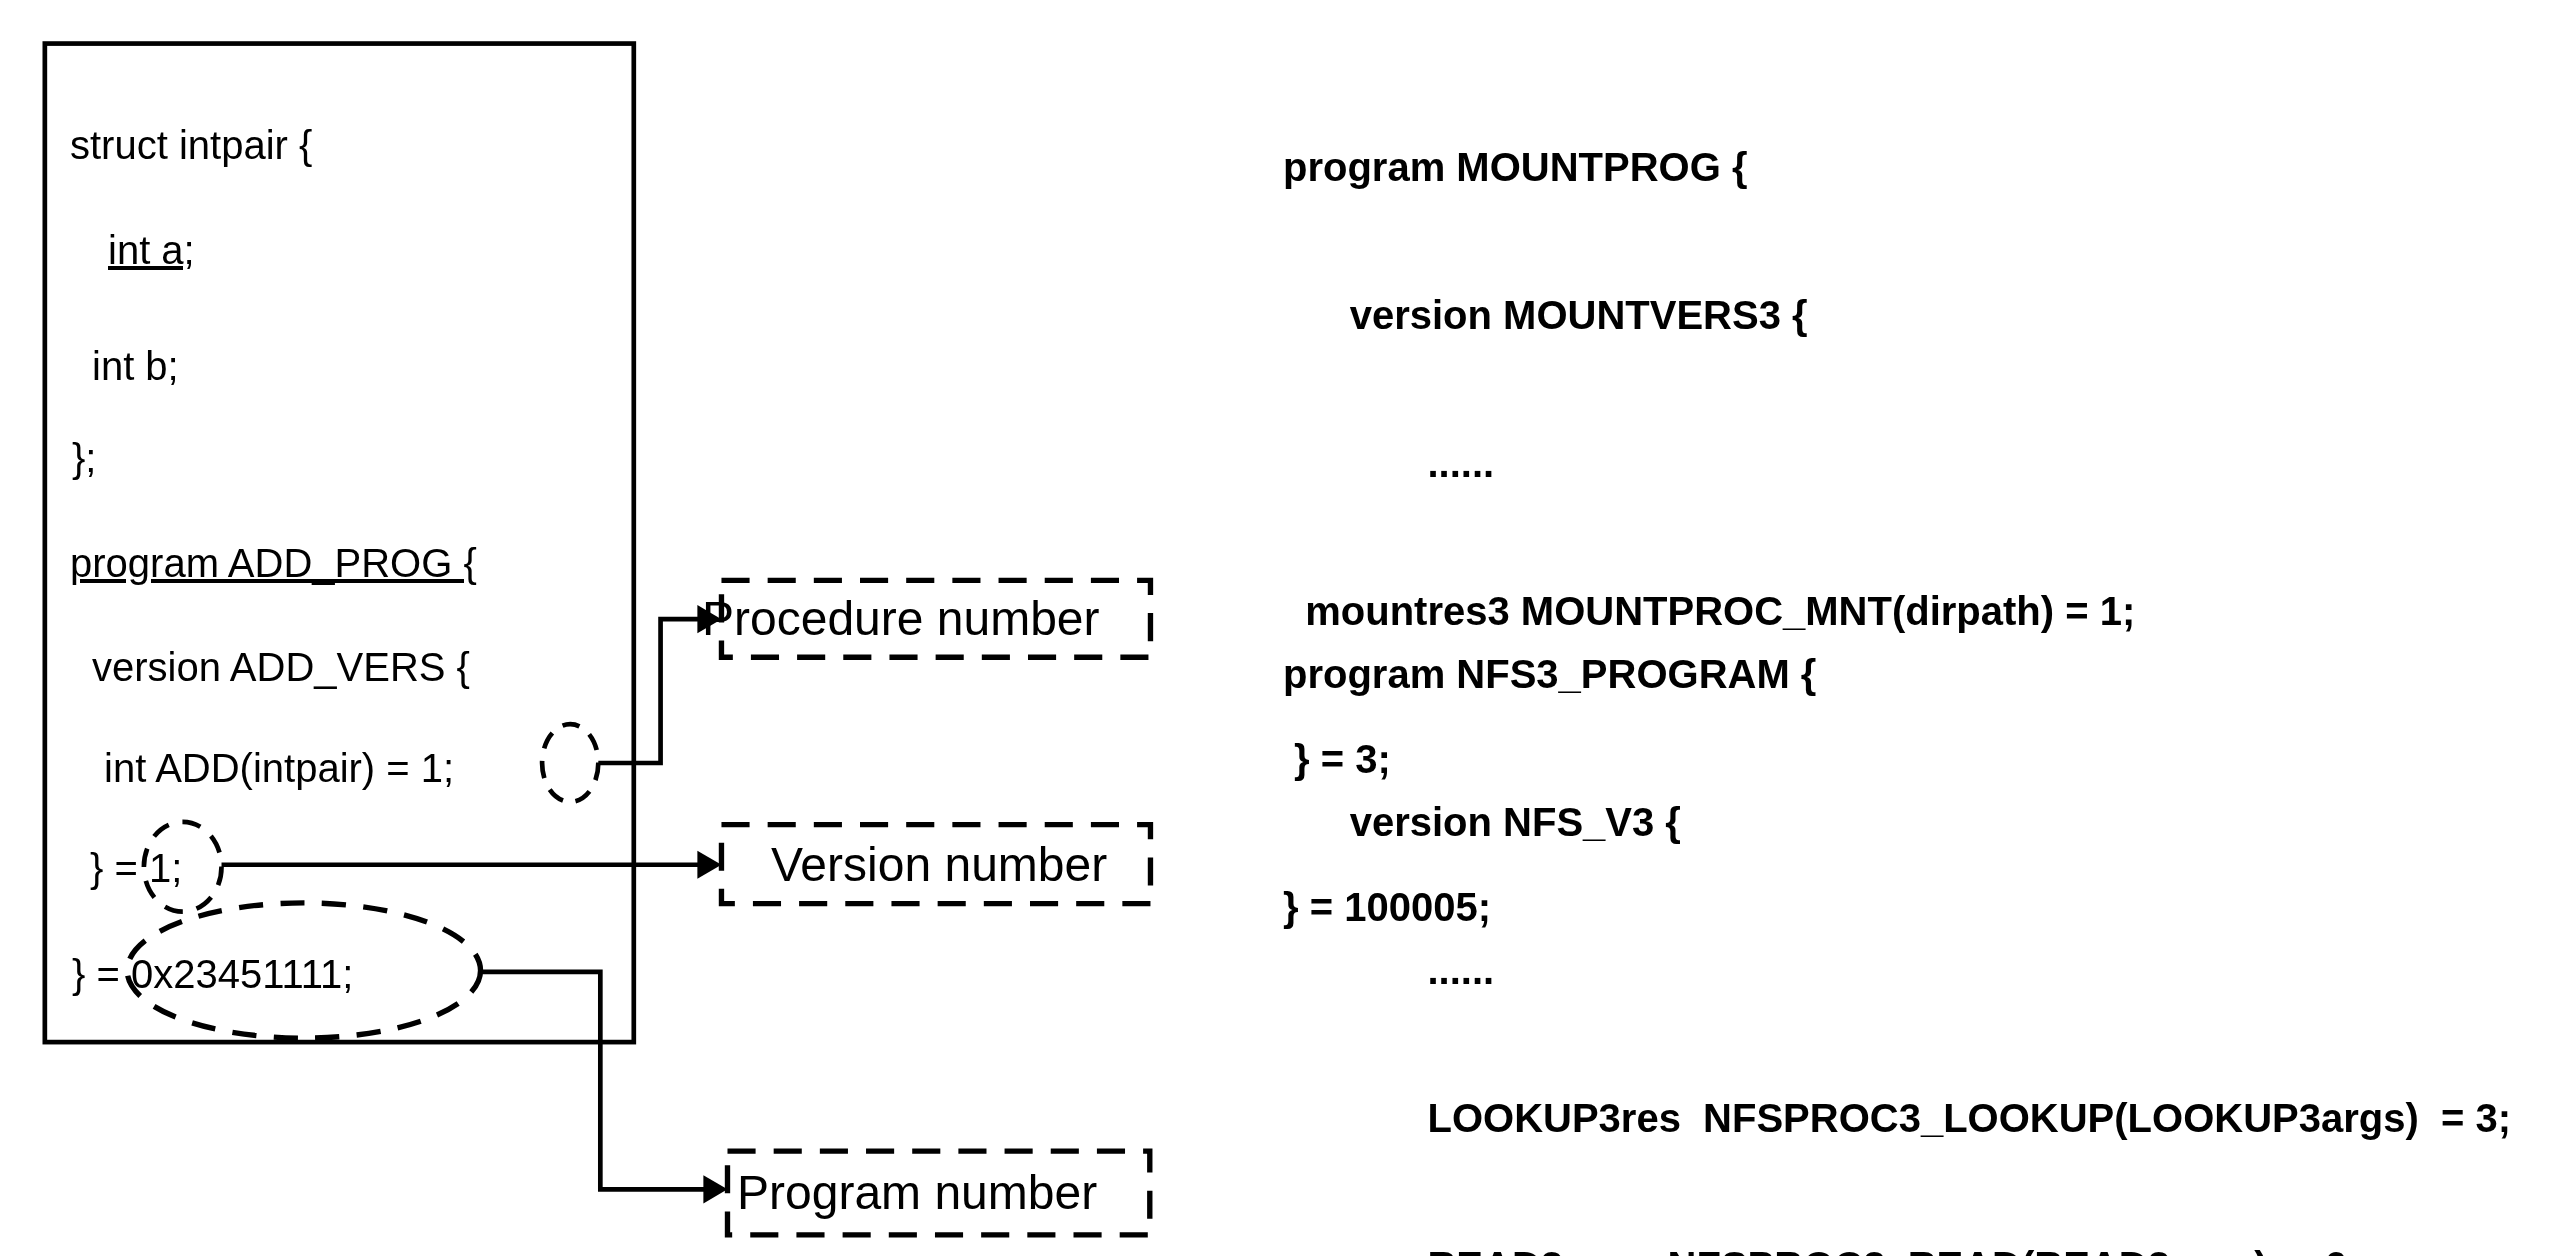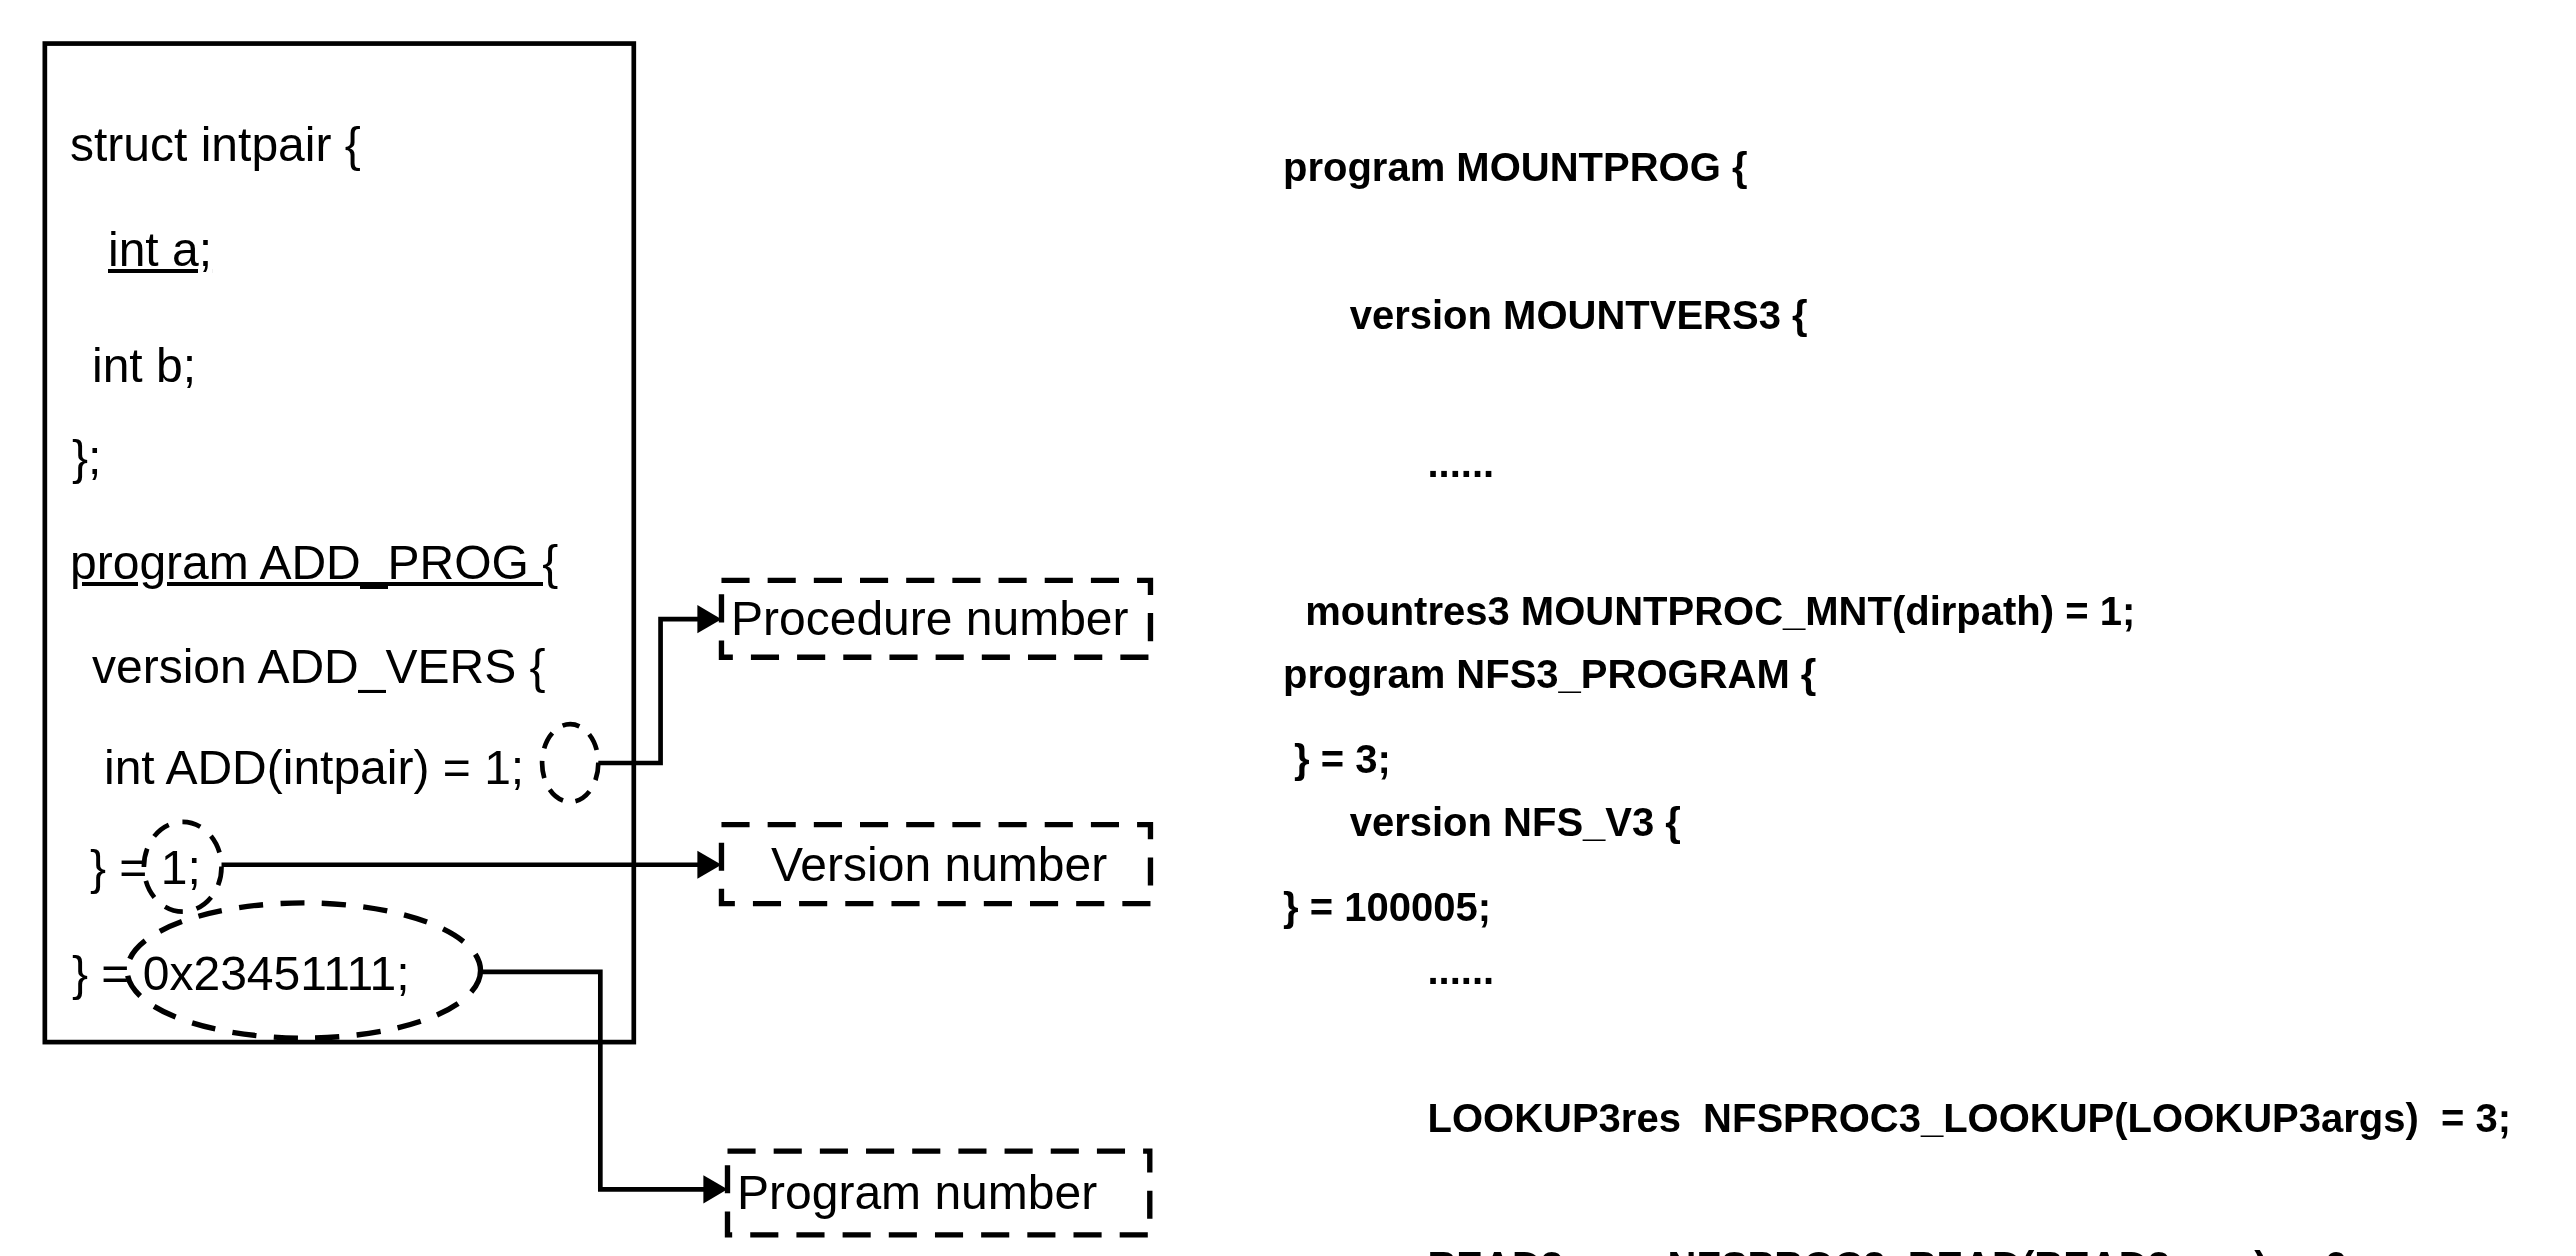--- a/index.html
+++ b/index.html
@@ -20,21 +20,21 @@
     position: absolute;
     left: 0;
     top: 0;
     width: 2576px;
     height: 1257px;
   }
   .xdr-line {
     position: absolute;
     height: 48px;
     line-height: 48px;
-    font-size: 48px;
+    font-size: 40px;
     font-weight: 400;
     white-space: pre;
   }
   .tag-label {
     position: absolute;
     font-size: 48px;
     font-weight: 400;
     white-space: pre;
   }
   .code-block {
@@ -87,21 +87,21 @@
   <div class="xdr-line" style="left:70px; top:121px;">struct intpair {</div>
   <div class="xdr-line" style="left:108px; top:226px;text-decoration:underline;">int a;</div>
   <div class="xdr-line" style="left:92px; top:330px;margin-top:12px;">int b;</div>
   <div class="xdr-line" style="left:72px; top:434px;">};</div>
   <div class="xdr-line" style="left:70px; top:539px;text-decoration:underline;">program ADD_PROG {</div>
   <div class="xdr-line" style="left:92px; top:643px;">version ADD_VERS {</div>
   <div class="xdr-line" style="left:104px; top:744px;">int ADD(intpair) = 1;</div>
   <div class="xdr-line" style="left:90px; top:844px;">} = 1;</div>
   <div class="xdr-line" style="left:72px; top:950px;">} = 0x23451111;</div>
 
-  <div class="tag-label" style="left:731px; top:580px; height:77px; line-height:77px;text-align:center;">Procedure number</div>
+  <div class="tag-label" style="left:702px; top:580px; height:77px; line-height:77px;text-align:center;">Procedure number</div>
   <div class="tag-label" style="left:731px; top:825px; height:79px; line-height:79px;margin-left:40px;">Version number</div>
   <div class="tag-label" style="left:737px; top:1151px; height:84px; line-height:84px;">Program number</div>
 
   <div class="code-block" id="mount-block">
     <div class="code-line">program MOUNTPROG {</div>
     <div class="code-line">      version MOUNTVERS3 {</div>
     <div class="code-line">             ......</div>
     <div class="code-line">  mountres3 MOUNTPROC_MNT(dirpath) = 1;</div>
     <div class="code-line"> } = 3;</div>
     <div class="code-line">} = 100005;</div>

